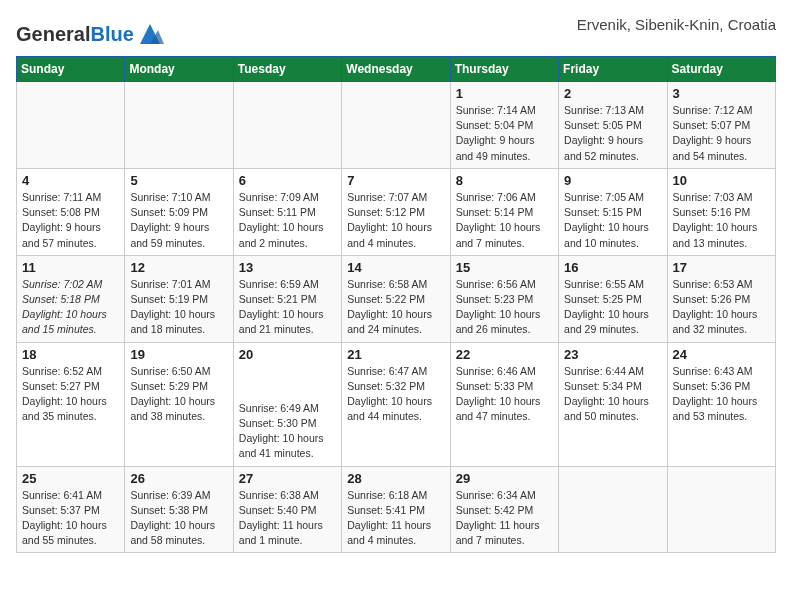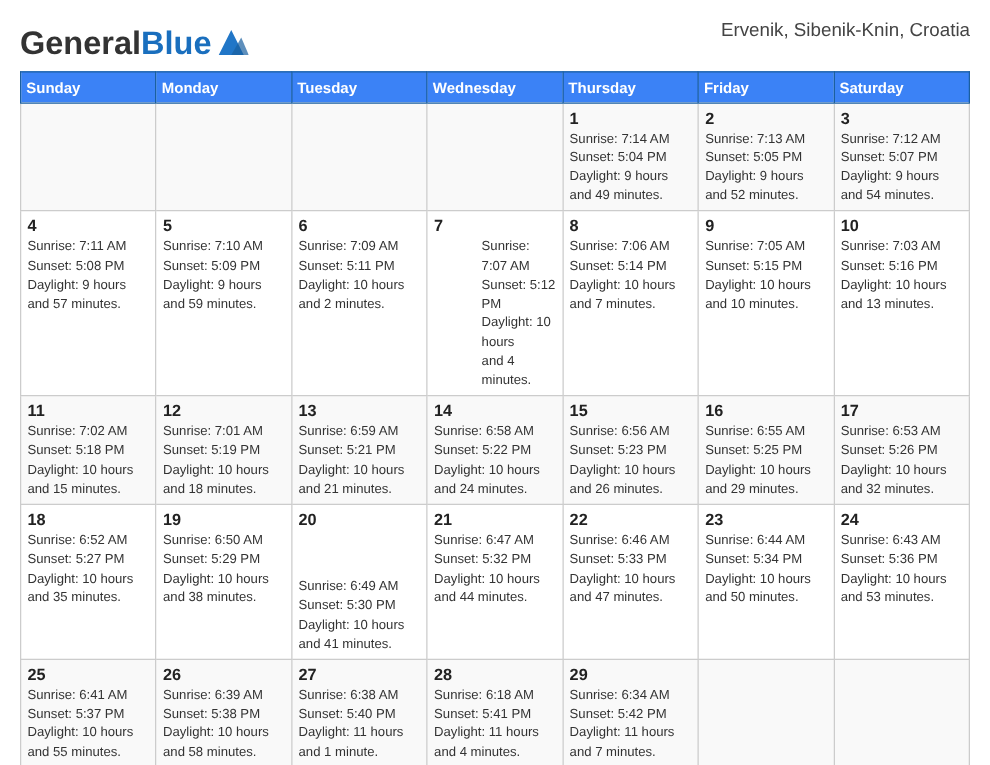--- a/index.html
+++ b/index.html
@@ -15,21 +15,21 @@
       justify-content: space-between;
       align-items: flex-start;
       margin-bottom: 8px;
     }
     .logo {
       display: flex;
       align-items: center;
       margin-top: 4px;
     }
     .logo-text {
-      font-size: 26px;
+      font-size: 20px;
       font-weight: bold;
       line-height: 1.1;
     }
     .logo-general { color: #333; }
     .logo-blue { color: #1a6fbe; }
     .logo-icon {
       width: 28px;
       height: 28px;
       margin-left: 2px;
     }
@@ -45,21 +45,21 @@
     .location {
       font-size: 15px;
       color: #444;
     }
     table {
       width: 100%;
       border-collapse: collapse;
       font-size: 11px;
     }
     thead tr th {
-      background-color: #3b82f6;
+      background-color: #15803d;
       color: #fff;
       font-weight: bold;
       font-size: 12px;
       padding: 5px 4px;
       text-align: left;
       border: 1px solid #1a5fa0;
     }
     tbody tr td {
       border: 1px solid #ccc;
       vertical-align: top;
@@ -164,21 +164,21 @@
         </td>
         <td>
           <span class="day-num">6</span>
           <div class="day-detail" style="white-space: pre-line;">Sunrise: 7:09 AM
 Sunset: 5:11 PM
 Daylight: 10 hours
 and 2 minutes.</div>
         </td>
         <td>
           <span class="day-num">7</span>
-          <div class="day-detail" style="white-space: pre-line; margin-left: 38px;">Sunrise: 7:07 AM
+          <div class="day-detail" style="white-space: pre-line;">Sunrise: 7:07 AM
 Sunset: 5:12 PM
 Daylight: 10 hours
 and 4 minutes.</div>
         </td>
         <td>
           <span class="day-num">8</span>
           <div class="day-detail" style="white-space: pre-line;">Sunrise: 7:06 AM
 Sunset: 5:14 PM
 Daylight: 10 hours
 and 7 minutes.</div>
@@ -194,21 +194,21 @@
           <span class="day-num">10</span>
           <div class="day-detail" style="white-space: pre-line;">Sunrise: 7:03 AM
 Sunset: 5:16 PM
 Daylight: 10 hours
 and 13 minutes.</div>
         </td>
       </tr>
       <tr>
         <td>
           <span class="day-num">11</span>
-          <div class="day-detail" style="white-space: pre-line;">Sunrise: 7:02 AM
+          <div class="day-detail" style="white-space: pre-line; font-style: italic;">Sunrise: 7:02 AM
 Sunset: 5:18 PM
 Daylight: 10 hours
 and 15 minutes.</div>
         </td>
         <td>
           <span class="day-num">12</span>
           <div class="day-detail" style="white-space: pre-line;">Sunrise: 7:01 AM
 Sunset: 5:19 PM
 Daylight: 10 hours
 and 18 minutes.</div>

